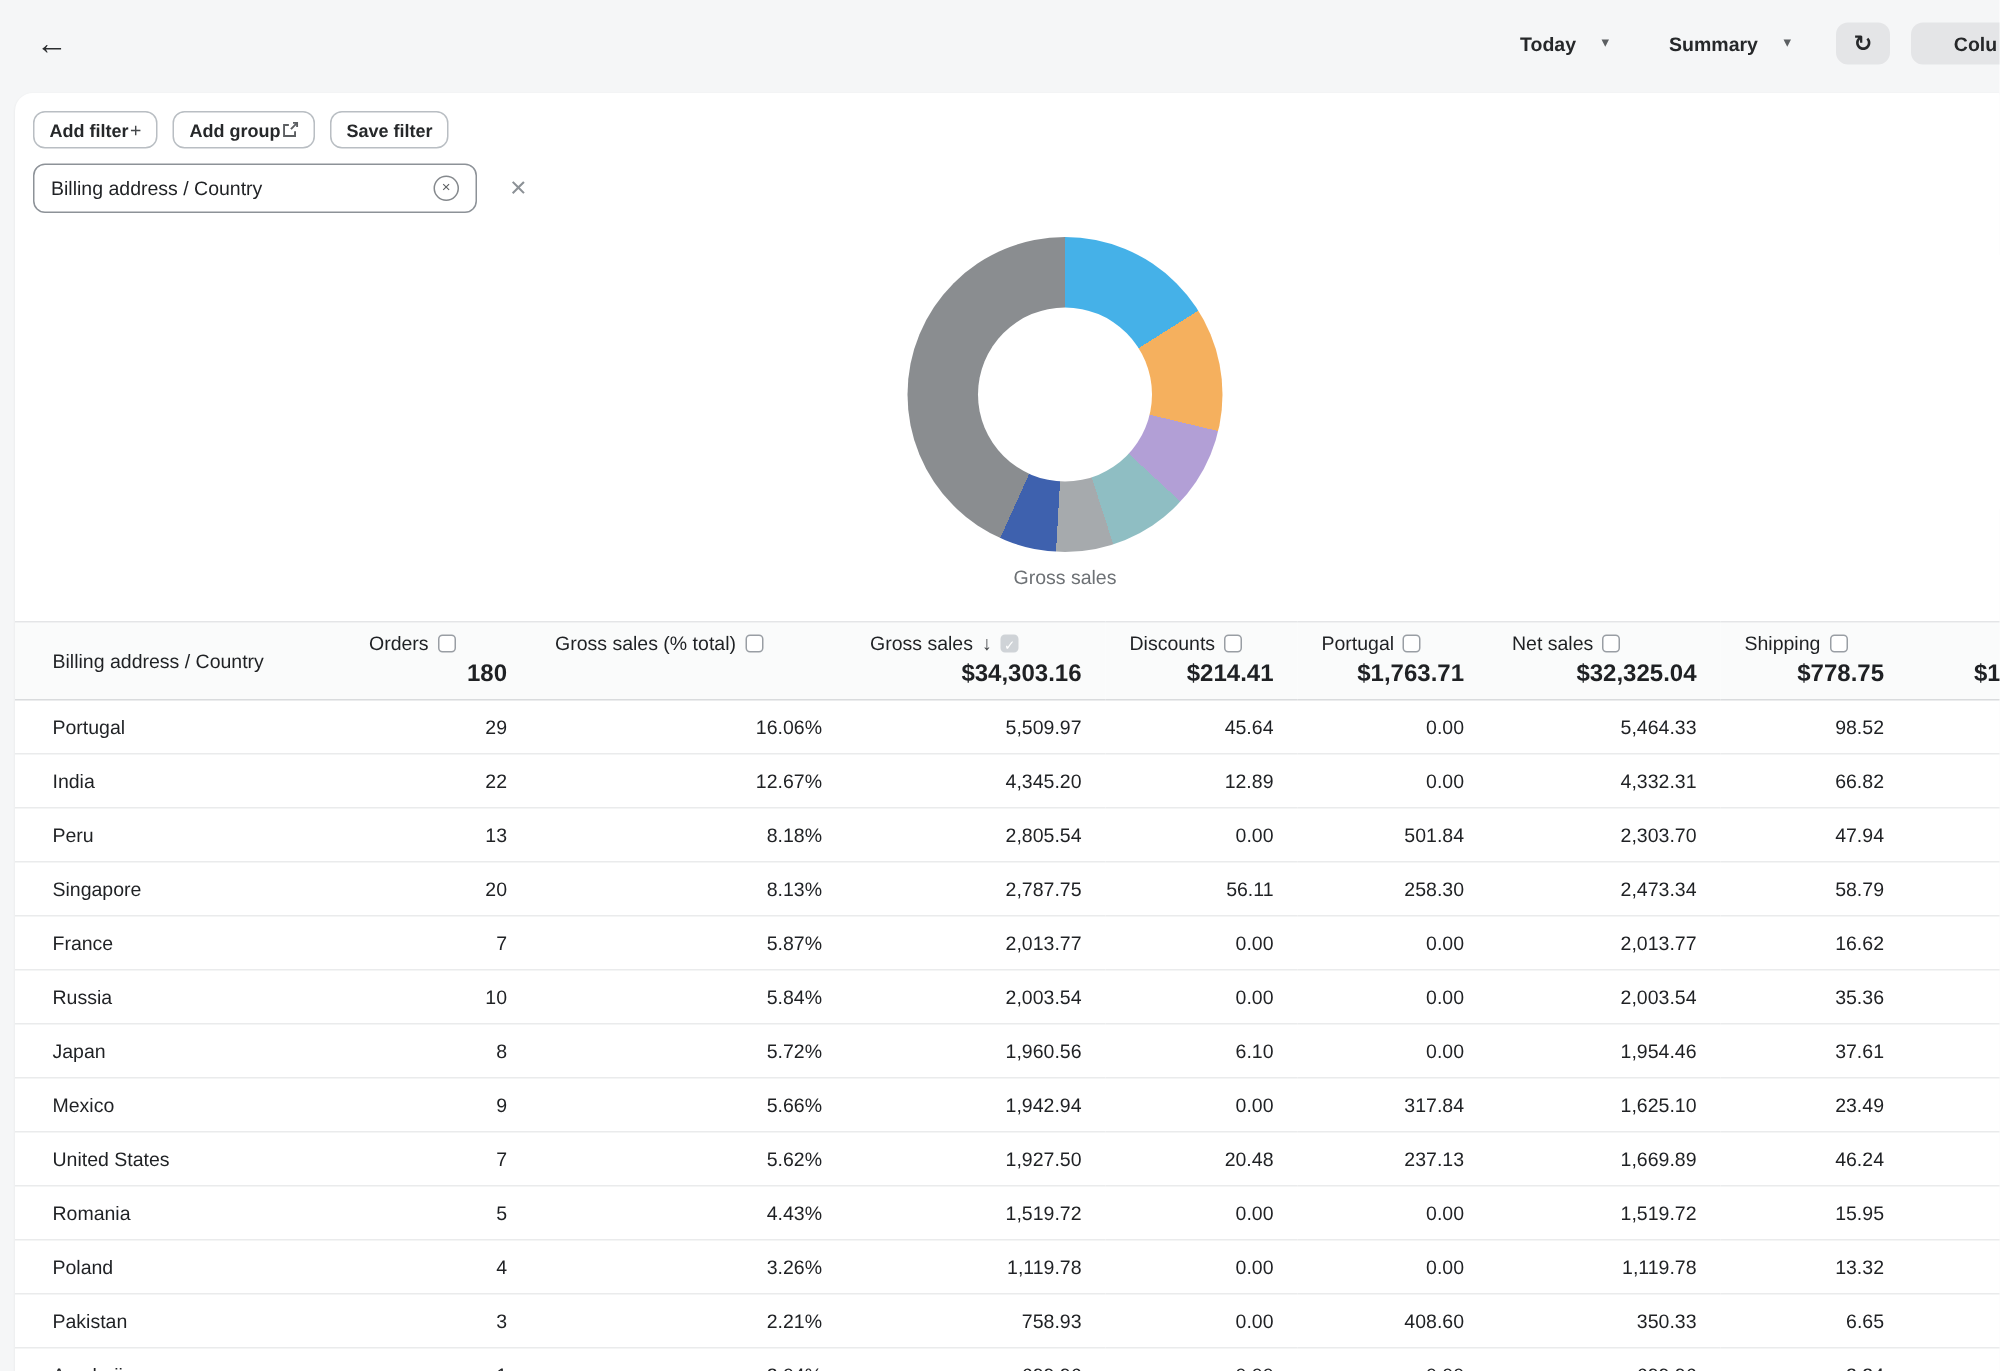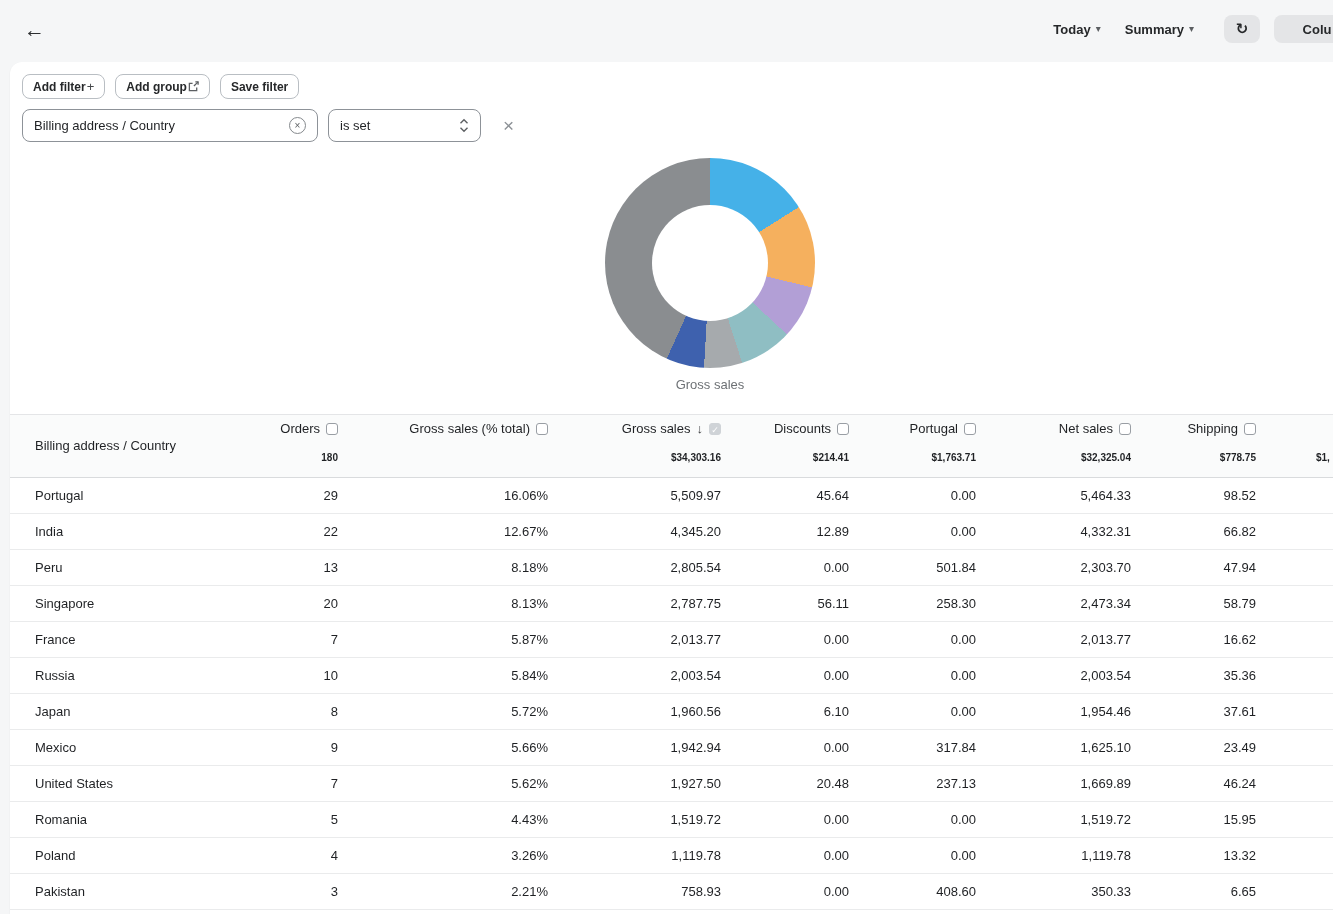--- a/index.html
+++ b/index.html
@@ -8,21 +8,21 @@
     background:#f5f6f7;color:#1f2124;
     font-family:"Liberation Sans","DejaVu Sans",sans-serif;
   }
   button{font-family:inherit;cursor:pointer}
 
   
   .topbar{display:flex;align-items:center;height:58px;padding:0 20px;width:1380px;box-sizing:border-box}
   .back-btn{background:none;border:none;font-size:21px;line-height:1;color:#2c2e30;padding:2px 4px;margin-right:12px}
   .page-title{font-size:20px;font-weight:700;letter-spacing:.1px}
   .topbar-spacer{flex:1}
-  .text-btn{display:inline-flex;align-items:center;gap:5px;font-size:13px;font-weight:600;color:#26282a;background:none;border:none;padding:6px 8px}
+  .text-btn{display:inline-flex;align-items:center;gap:17px;font-size:13px;font-weight:600;color:#26282a;background:none;border:none;padding:6px 8px}
   .chev{font-size:10px;color:#5c5f62;line-height:1}
   .gray-btn{background:#e4e5e7;border:none;border-radius:8px;height:28px;display:inline-flex;align-items:center;justify-content:center;font-size:13px;font-weight:600;color:#26282a}
   .refresh-btn{width:36px;margin-left:22px;font-size:15px}
   .columns-btn{min-width:86px;margin-left:14px;padding:0 12px}
 
   
   .card{margin:4px 0 0 10px;width:1382px;background:#fff;border-radius:12px 12px 0 0;
         box-shadow:0 1px 2px rgba(0,0,0,.07);padding-top:12px;box-sizing:border-box}
 
   .filter-pills{display:flex;gap:10px;padding:0 12px}
@@ -43,22 +43,22 @@
   .chart-area{position:relative;height:254px;margin-top:16px}
   .donut{position:absolute;left:595px;top:0;width:210px;height:210px;border-radius:50%}
   .donut-hole{position:absolute;left:50%;top:50%;width:116px;height:116px;margin:-58px 0 0 -58px;background:#fff;border-radius:50%}
   .chart-caption{position:absolute;left:595px;top:219px;width:210px;text-align:center;font-size:13px;color:#6d7175}
 
   
   table{border-collapse:collapse;table-layout:fixed;width:1382px;margin-top:2px}
   thead th{background:#fafbfb;border-top:1px solid #e4e5e7;border-bottom:1px solid #d9dbdd;
            padding:6px 16px 7px;vertical-align:bottom;font-weight:400}
   th.country-col{vertical-align:middle;text-align:left;font-size:13px;padding-left:25px}
-  .col-label{display:flex;justify-content:flex-end;align-items:center;gap:6px;font-size:13px;font-weight:400;white-space:nowrap;color:#1f2124}
-  .col-total{font-size:10px;font-weight:600;margin-top:16px;white-space:nowrap;min-height:18px;text-align:right;color:#1f2124}
+  .col-label{display:flex;align-items:center;gap:6px;font-size:13px;font-weight:400;white-space:nowrap;color:#1f2124}
+  .col-total{font-size:16px;font-weight:600;margin-top:5px;white-space:nowrap;min-height:18px;text-align:right;color:#1f2124}
   th.clipped-col .col-total{text-align:left;padding-left:28px}
   .cb{width:12px;height:12px;border:1.5px solid #999ea4;border-radius:3px;box-sizing:border-box;display:inline-block;background:#fff;flex:none}
   .cb.checked{background:#cfd3d7;border-color:#cfd3d7;position:relative}
   .cb.checked .tick{position:absolute;left:0;top:0;width:100%;text-align:center;font-size:9px;color:#fff;line-height:12px}
   .sort{font-size:13px;font-weight:600;color:#3d3f41;line-height:1}
 
   tbody td{height:36px;border-bottom:1px solid #eaebec;font-size:13px;padding:0 16px;white-space:nowrap;box-sizing:border-box;color:#1f2124}
   td.country{padding-left:25px}
   .num{text-align:right}
 
@@ -70,21 +70,21 @@
 <div class="topbar">
   <button class="back-btn">
     <span>←</span>
   </button>
   <div class="topbar-spacer"></div>
 
   <button class="text-btn">
     <span>Today</span>
     <span class="chev">▾</span>
   </button>
-  <button class="text-btn" style="margin-left:8px">
+  <button class="text-btn" style="margin-left:24px">
     <span>Summary</span>
     <span class="chev">▾</span>
   </button>
   <button class="gray-btn refresh-btn">
     <span>↻</span>
   </button>
   <button class="gray-btn columns-btn">
     <span>Colu</span>
   </button>
 </div>
@@ -111,29 +111,20 @@
     </button>
   </div>
 
   <div class="filter-row">
     <div class="select-box field-box">
       <span>Billing address / Country</span>
       <span class="clear-circle">
         <span>×</span>
       </span>
     </div>
-    <div class="select-box op-box">
-      <span>is set</span>
-      <span>
-        <svg class="icon-svg" width="10" height="15" viewBox="0 0 10 15">
-          <path d="M1.5 5.2L5 1.8 8.5 5.2" stroke="#5c5f62" fill="none" stroke-width="1.4"></path>
-          <path d="M1.5 9.8L5 13.2 8.5 9.8" stroke="#5c5f62" fill="none" stroke-width="1.4"></path>
-        </svg>
-      </span>
-    </div>
     <button class="remove-x">
       <span>×</span>
     </button>
   </div>
 
   <div class="chart-area">
     <div class="donut" style="background: conic-gradient(rgb(69, 177, 232) 0%, rgb(69, 177, 232) 16.06%, rgb(245, 176, 94) 16.06%, rgb(245, 176, 94) 28.73%, rgb(178, 159, 214) 28.73%, rgb(178, 159, 214) 36.91%, rgb(143, 190, 195) 36.91%, rgb(143, 190, 195) 45.04%, rgb(166, 170, 173) 45.04%, rgb(166, 170, 173) 50.91%, rgb(62, 97, 174) 50.91%, rgb(62, 97, 174) 56.75%, rgb(138, 141, 144) 56.75%, rgb(138, 141, 144) 100%);">
       <div class="donut-hole"></div>
     </div>
     <div class="chart-caption">Gross sales</div>

